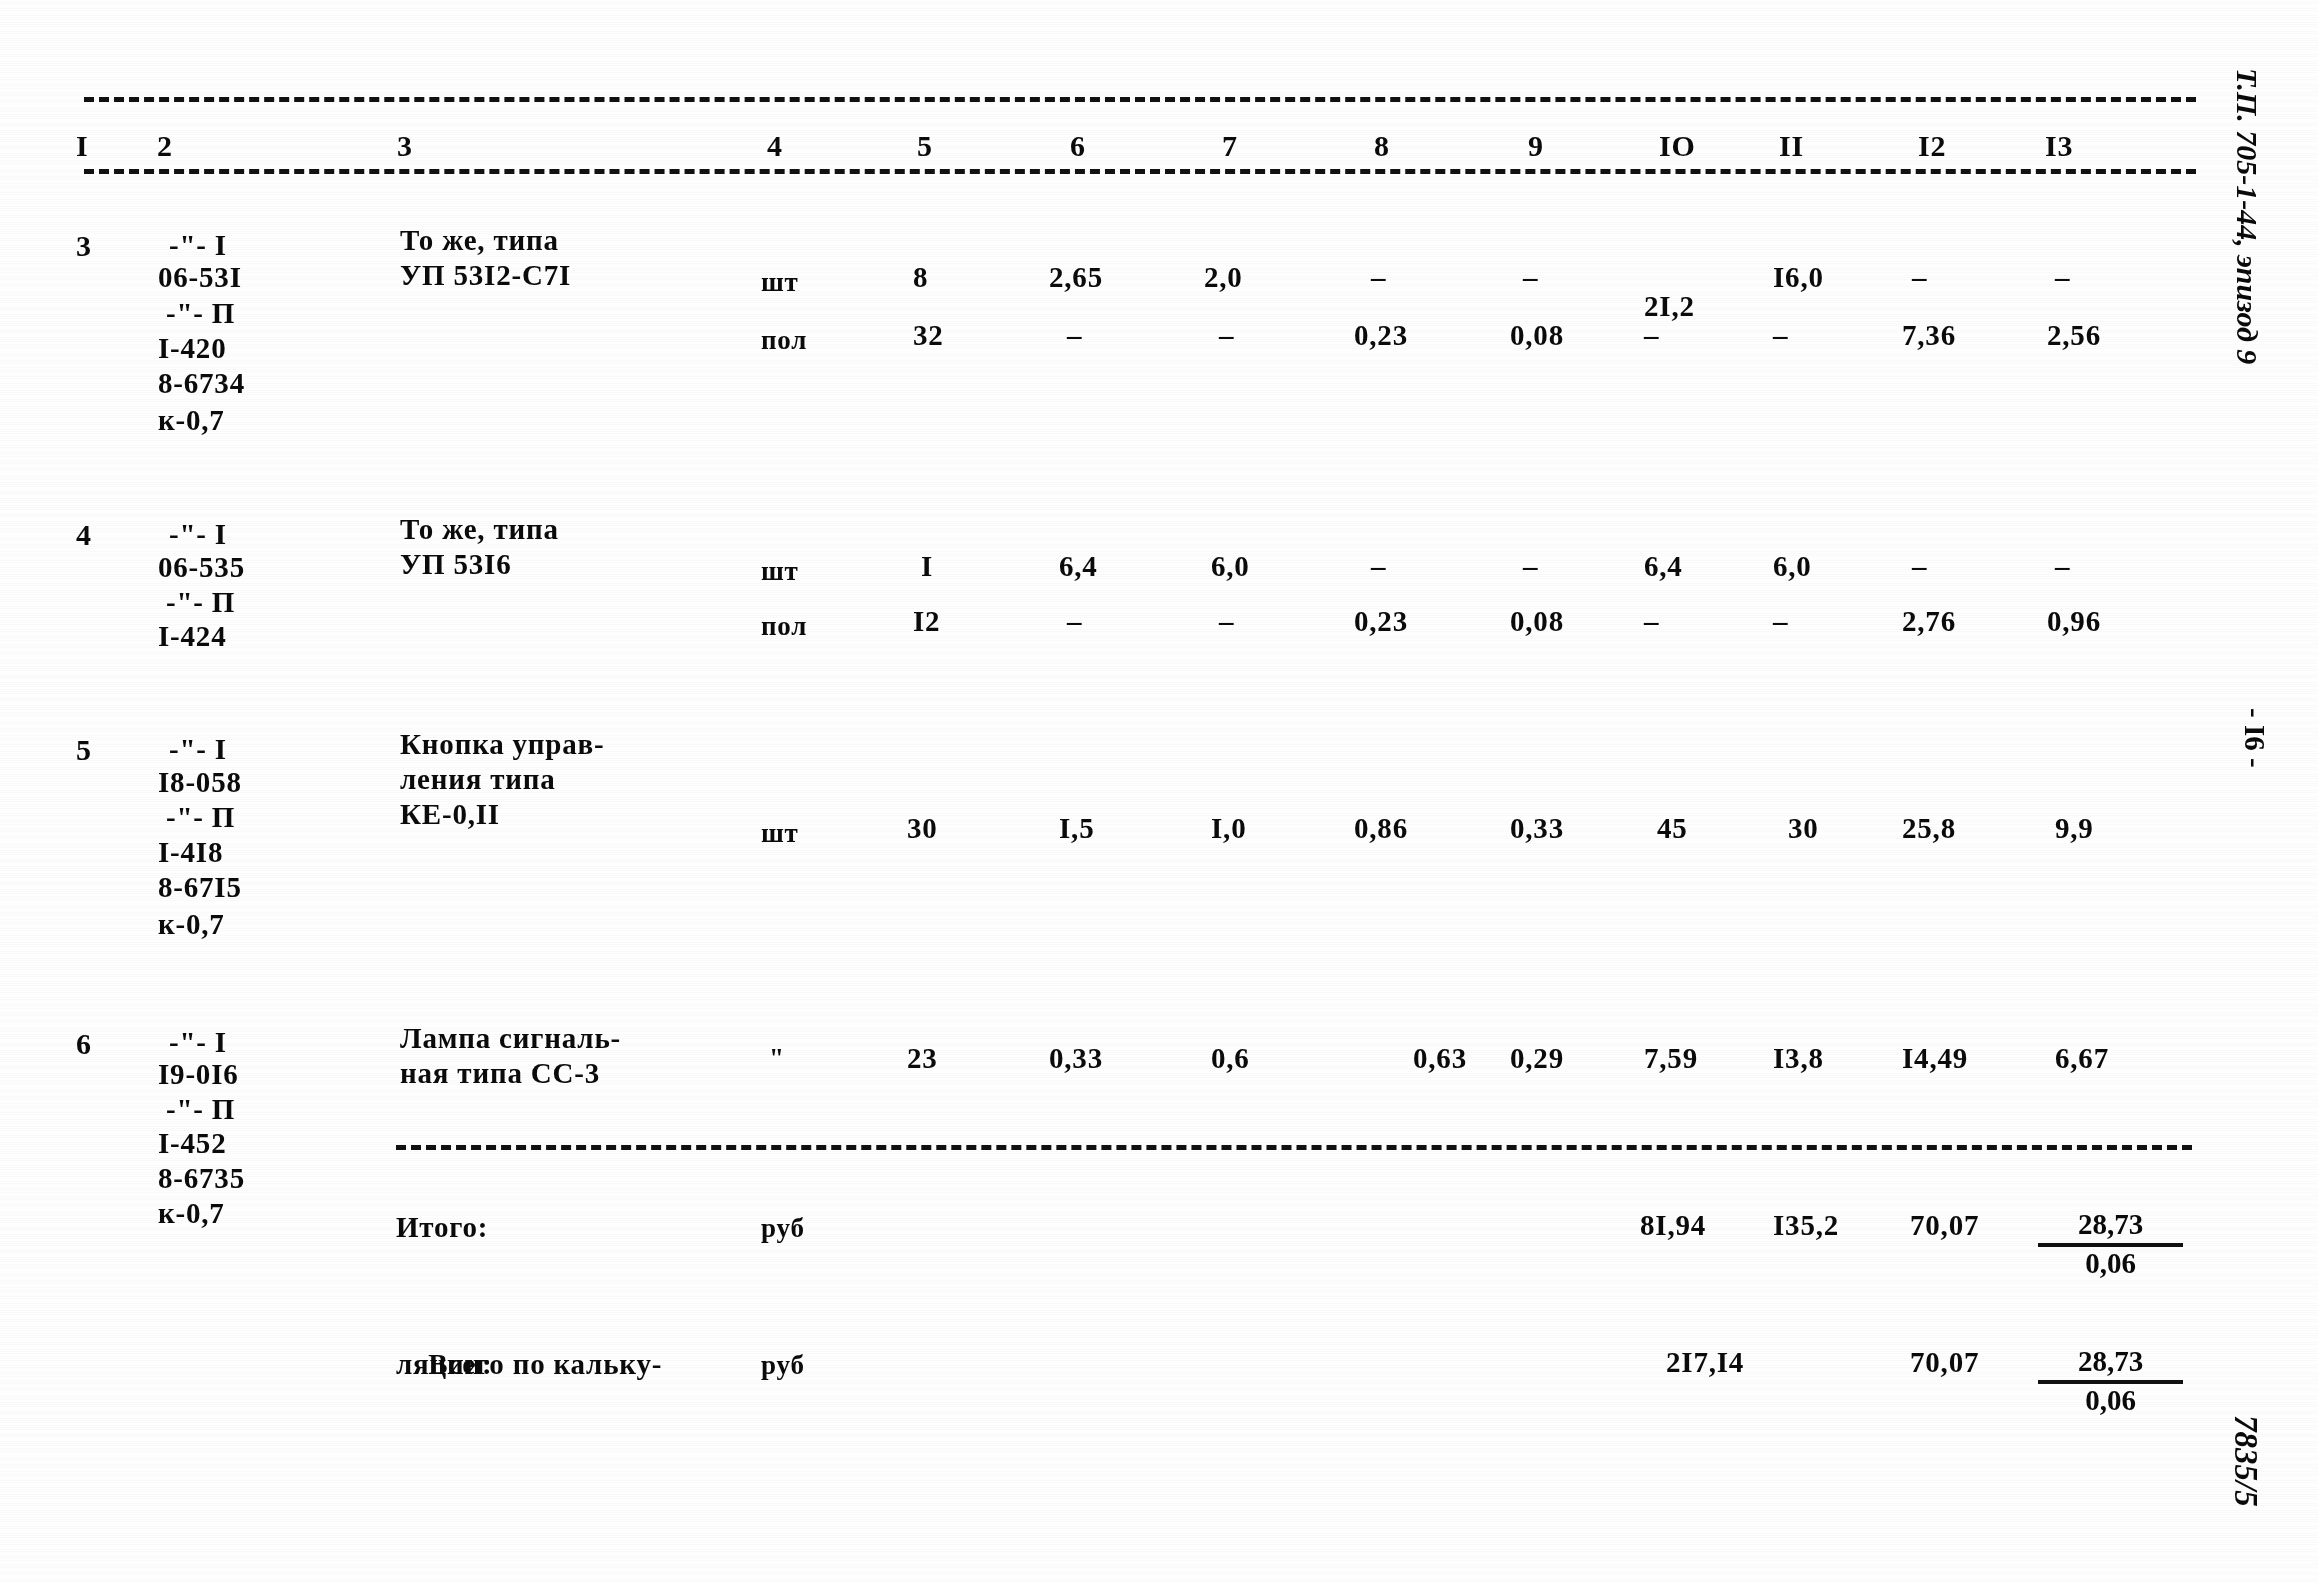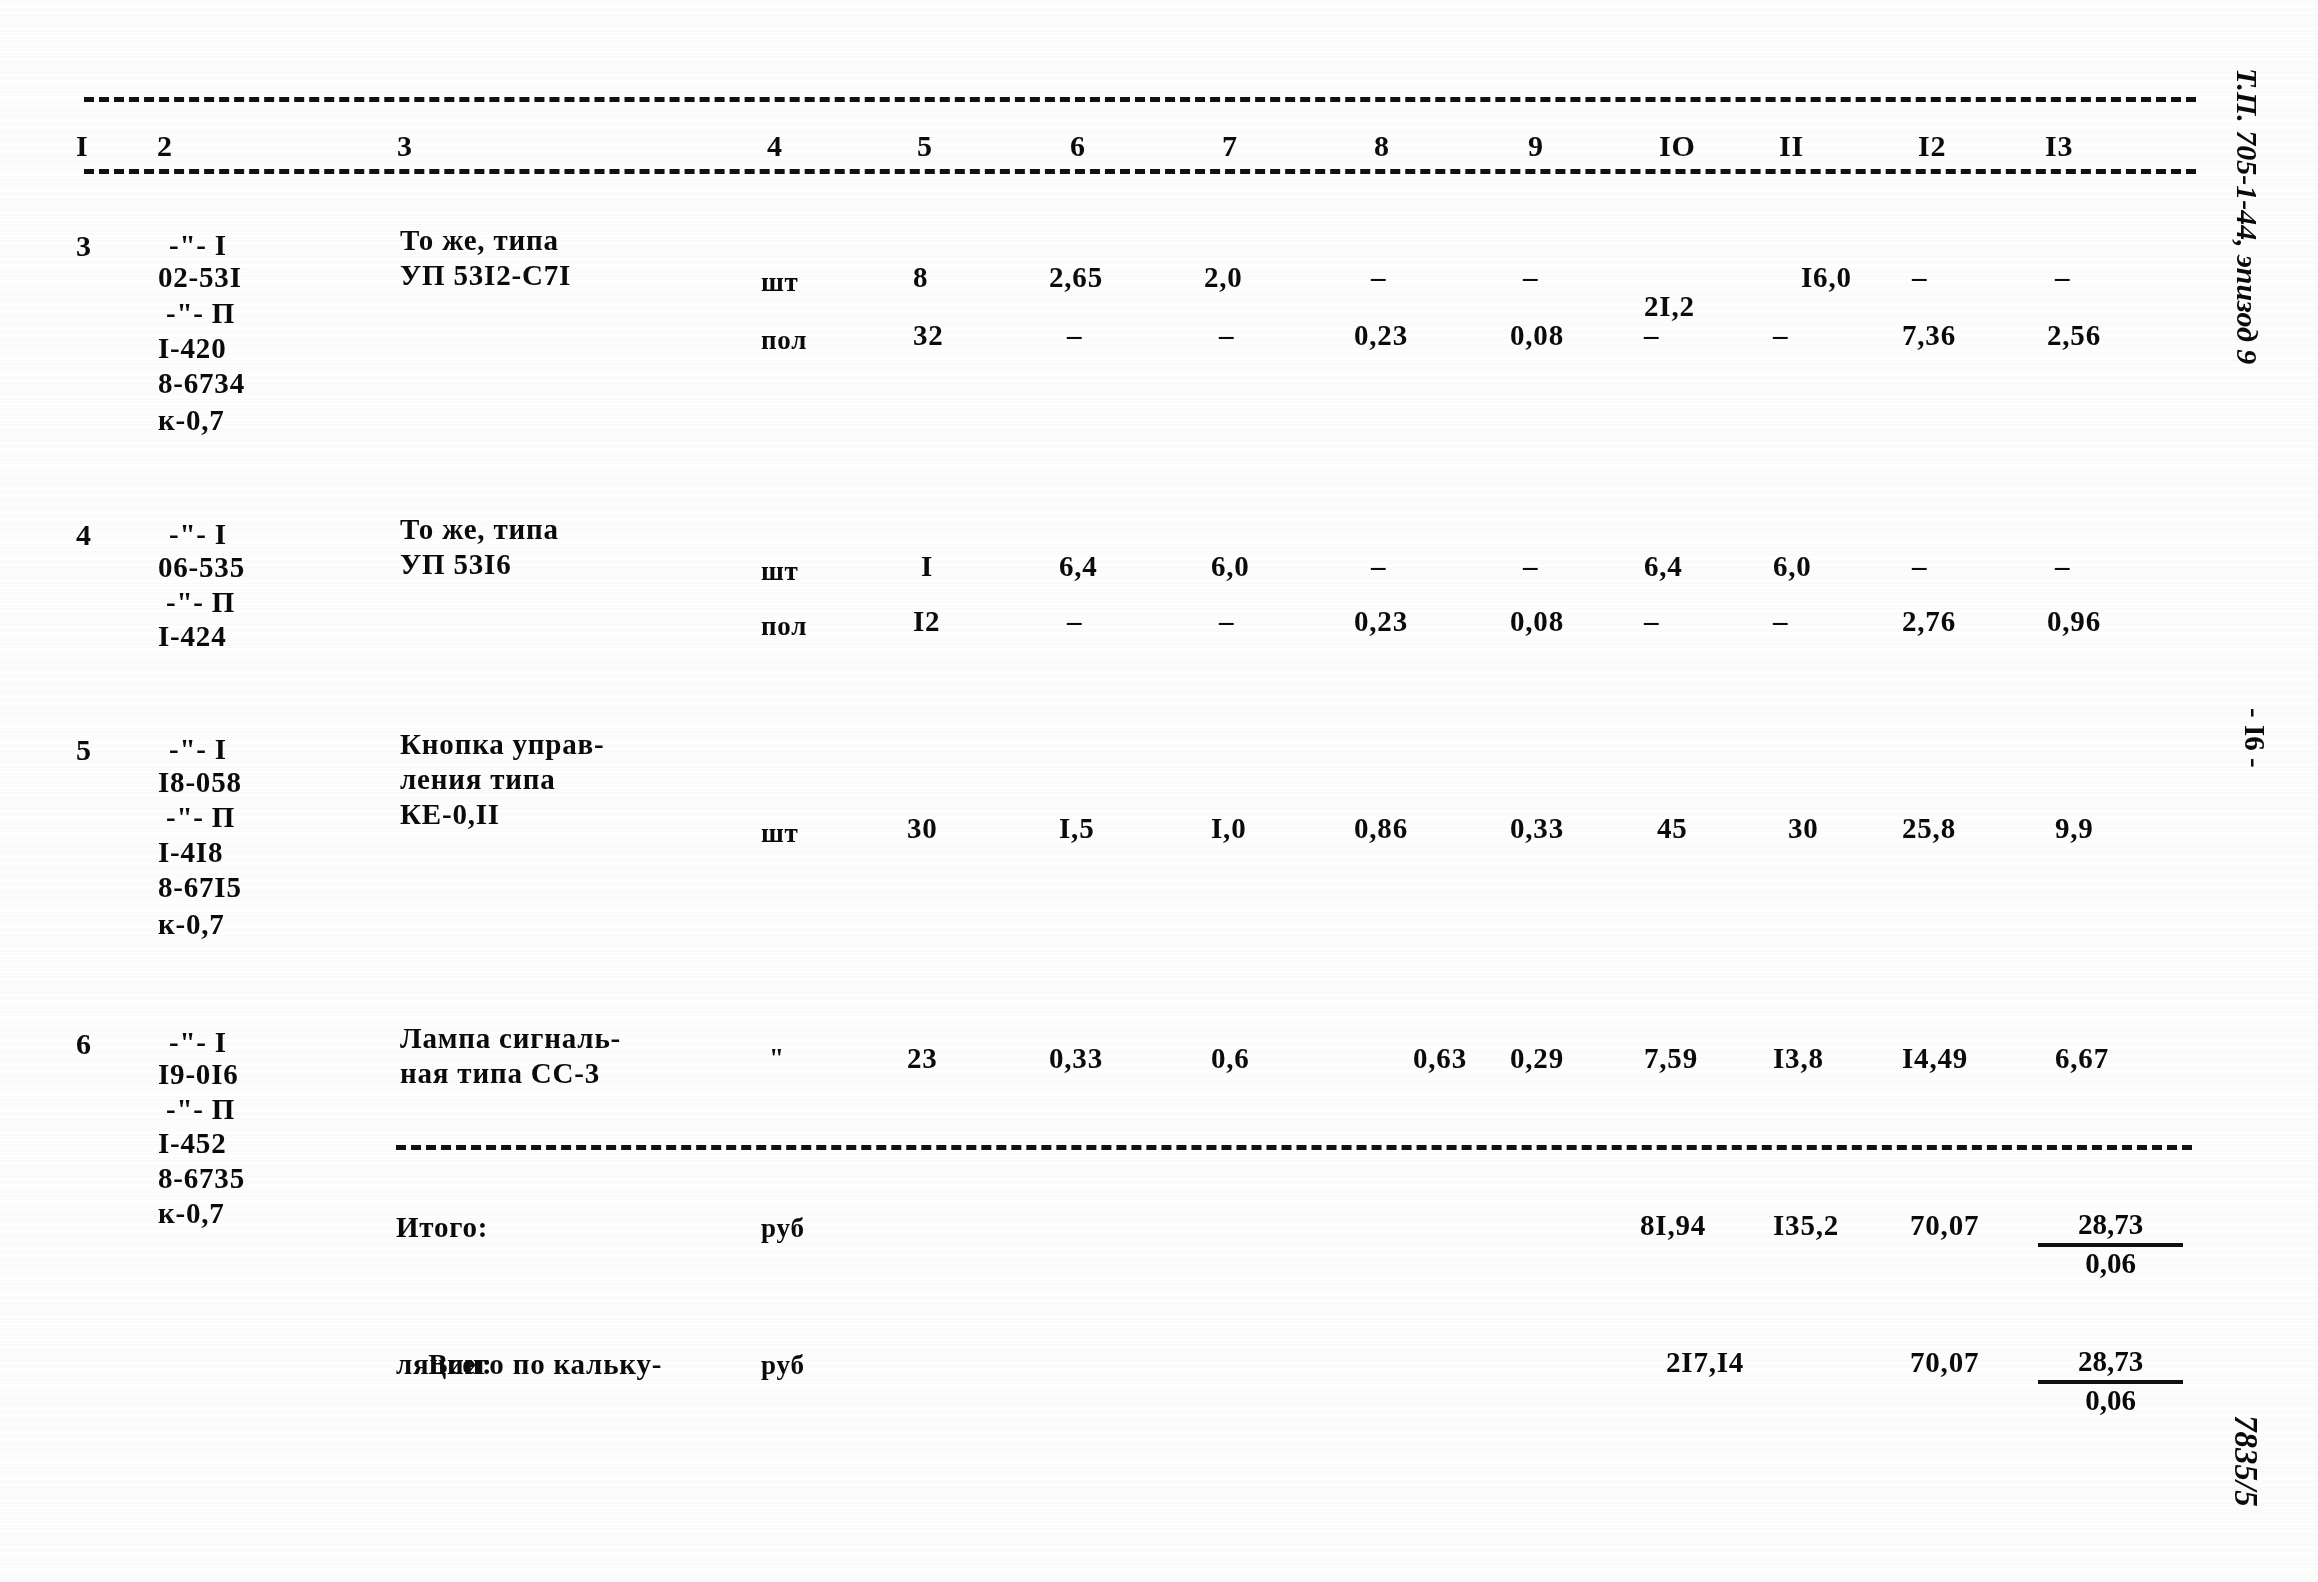--- a/index.html
+++ b/index.html
@@ -134,37 +134,37 @@
   <div class="t hdr" style="left:1374px; top:128px;">8</div>
   <div class="t hdr" style="left:1528px; top:128px;">9</div>
   <div class="t hdr" style="left:1659px; top:128px;">IO</div>
   <div class="t hdr" style="left:1779px; top:128px;">II</div>
   <div class="t hdr" style="left:1918px; top:128px;">I2</div>
   <div class="t hdr" style="left:2045px; top:128px;">I3</div>
 
   <div class="t rownum" style="left:76px; top:228px;">3</div>
 
   <div class="t code" style="left:169px; top:227px;">-"- I</div>
-  <div class="t code" style="left:158px; top:259px;">02-53I</div>
+  <div class="t code" style="left:158px; top:259px;">06-53I</div>
   <div class="t code" style="left:166px; top:295px;">-"- П</div>
   <div class="t code" style="left:158px; top:330px;">I-420</div>
   <div class="t code" style="left:158px; top:365px;">8-6734</div>
   <div class="t code" style="left:158px; top:402px;">к-0,7</div>
 
   <div class="t desc" style="left:400px; top:222px;">То же, типа</div>
   <div class="t desc" style="left:400px; top:257px;">УП 53I2-С7I</div>
 
   <div class="t unit" style="left:761px; top:265px;">шт</div>
   <div class="t num" style="left:913px; top:260px;">8</div>
   <div class="t num" style="left:1049px; top:260px;">2,65</div>
   <div class="t num" style="left:1204px; top:260px;">2,0</div>
   <div class="t num" style="left:1371px; top:260px;">–</div>
   <div class="t num" style="left:1523px; top:260px;">–</div>
   <div class="t num" style="left:1644px; top:260px;margin-top:29px;">2I,2</div>
-  <div class="t num" style="left:1773px; top:260px;margin-left:28px;">I6,0</div>
+  <div class="t num" style="left:1773px; top:260px;">I6,0</div>
   <div class="t num" style="left:1912px; top:260px;">–</div>
   <div class="t num" style="left:2055px; top:260px;">–</div>
 
   <div class="t unit" style="left:761px; top:323px;">пол</div>
   <div class="t num" style="left:913px; top:318px;">32</div>
   <div class="t num" style="left:1067px; top:318px;">–</div>
   <div class="t num" style="left:1219px; top:318px;">–</div>
   <div class="t num" style="left:1354px; top:318px;">0,23</div>
   <div class="t num" style="left:1510px; top:318px;">0,08</div>
   <div class="t num" style="left:1644px; top:318px;">–</div>

